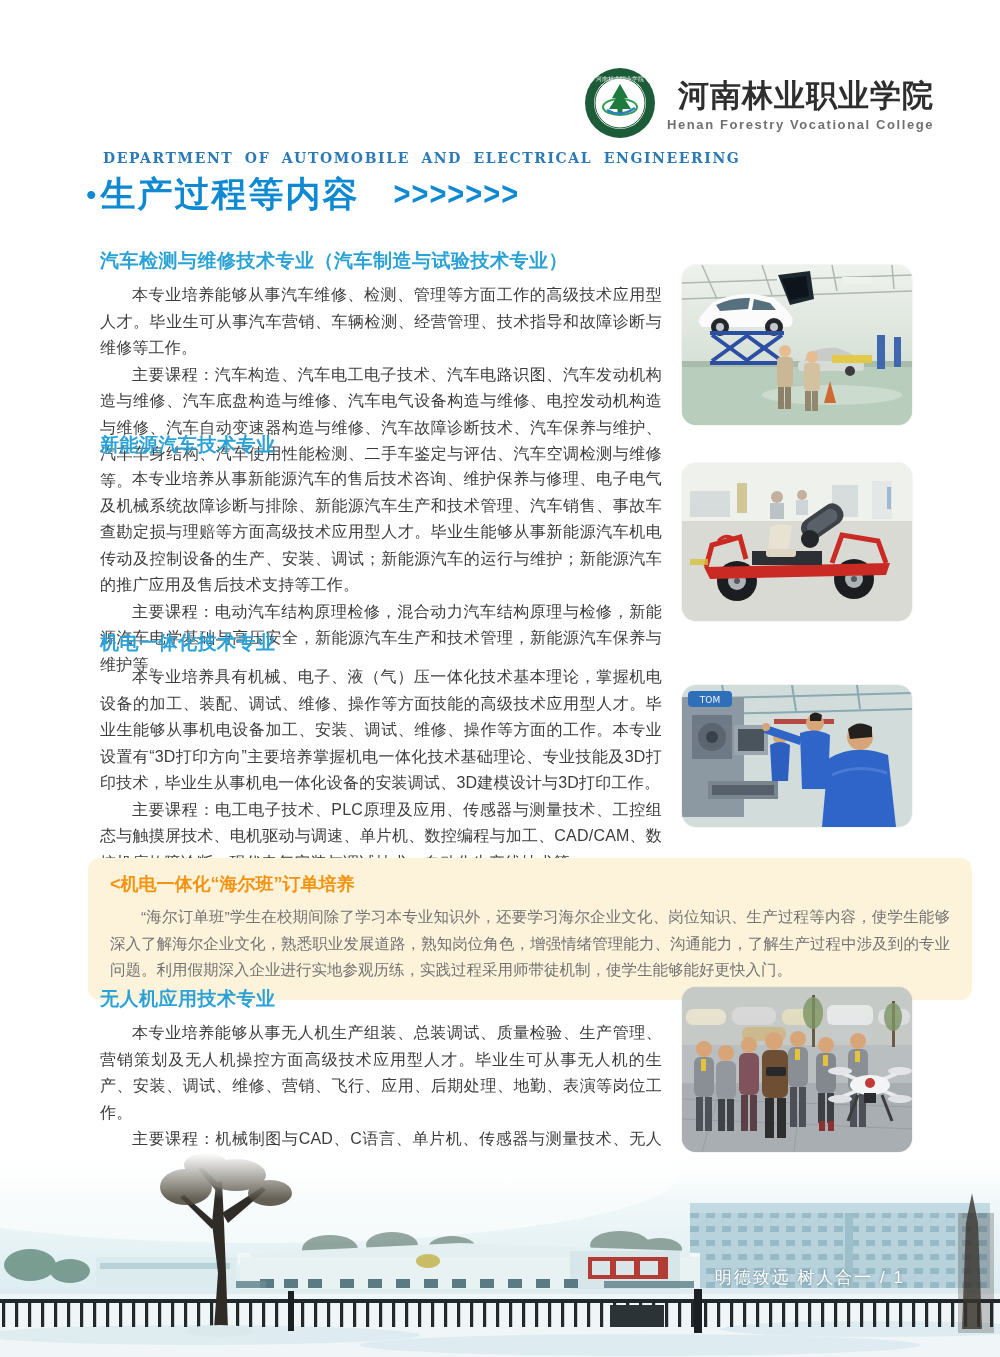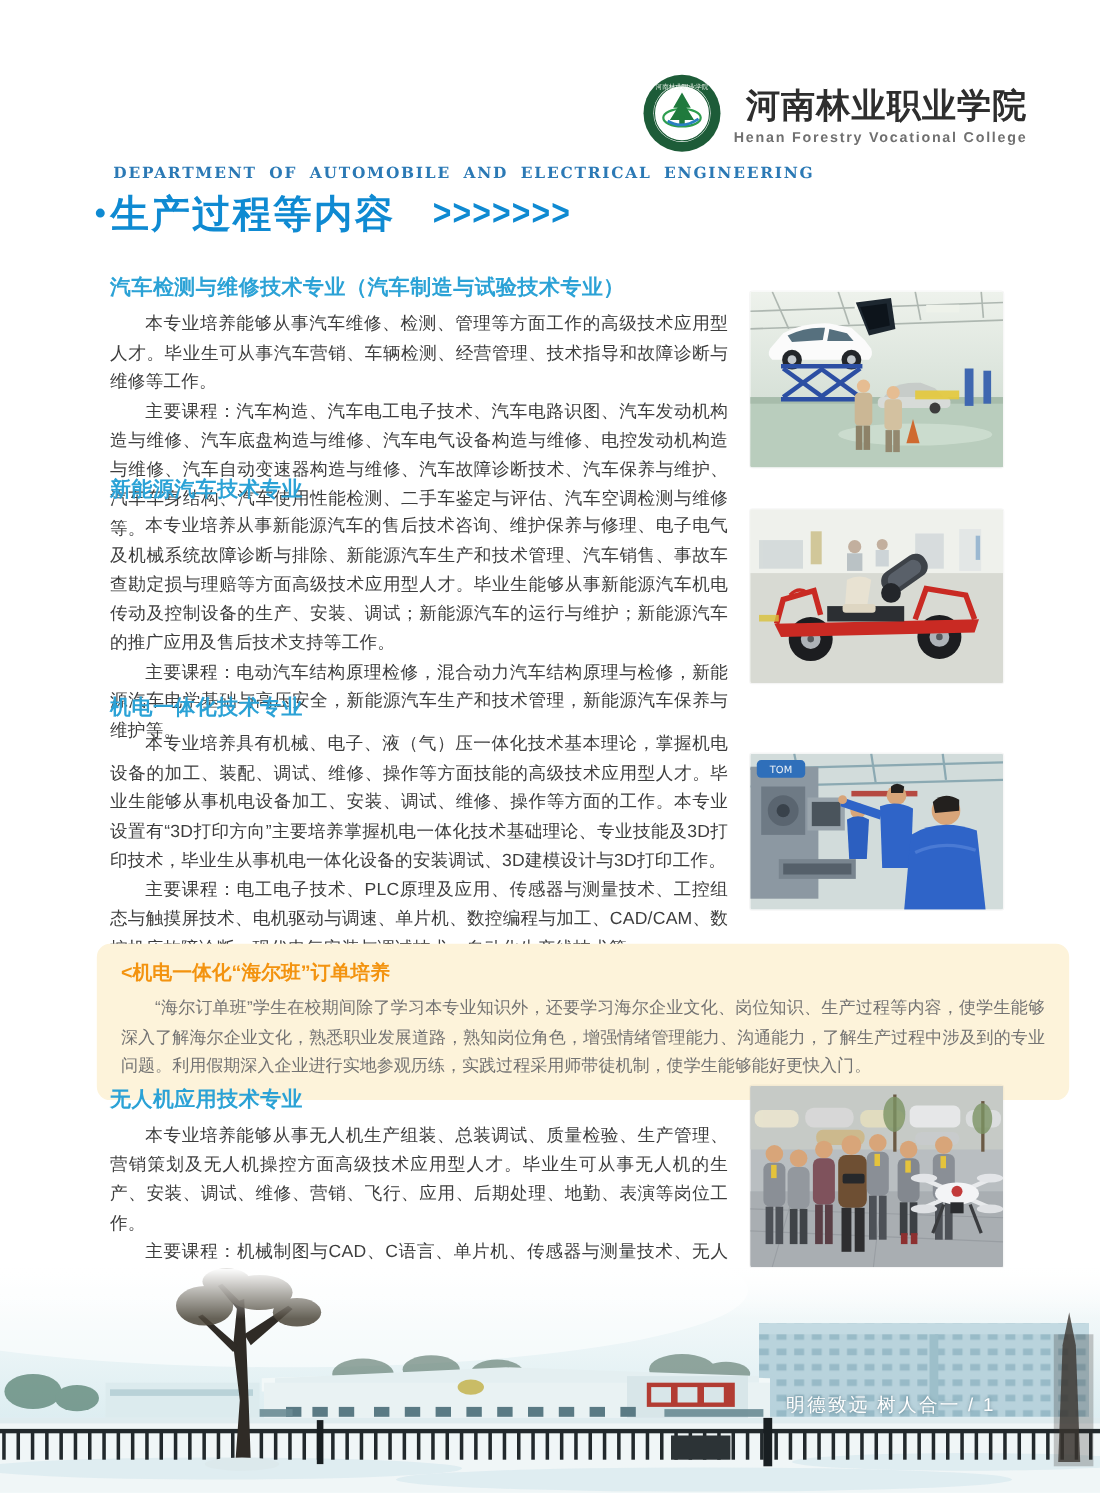--- a/index.html
+++ b/index.html
@@ -23,21 +23,21 @@
   .section{position:absolute;left:100px;width:562px;}
   .sec-title{font-size:19px;font-weight:bold;color:#2ba2d6;margin:0 0 8px 0;letter-spacing:0.5px;}
   .sec-p{margin:0;font-size:16px;line-height:1.66;color:#3d3d3d;text-align:justify;text-indent:2em;letter-spacing:0.2px;}
 
   
   .hl-box{position:absolute;left:88px;top:858px;width:884px;box-sizing:border-box;background:#fdf3da;border-radius:12px;padding:14px 22px 16px 22px;}
   .hl-title{font-size:18px;font-weight:bold;color:#f3930f;margin:0 0 8px 0;}
   .hl-body{margin:0;font-size:15.5px;line-height:1.72;color:#737373;text-align:justify;text-indent:2em;}
 
   
-  .photo{position:absolute;left:682px;width:230px;border-radius:2px;overflow:hidden;box-shadow:0 0 0 1px rgba(0,0,0,0.04);}
+  .photo{position:absolute;left:682px;width:230px;border-radius:14px;overflow:hidden;box-shadow:0 0 0 1px rgba(0,0,0,0.04);}
   .photo svg{display:block;}
 
   
   .panorama{position:absolute;left:0;top:1153px;width:1000px;height:204px;}
   .pan-fade{position:absolute;left:0;top:0;width:100%;height:46px;background:linear-gradient(#ffffff,rgba(255,255,255,0));}
   .pan-footer{position:absolute;left:0;top:113px;width:905px;text-align:right;font-size:17px;color:#ffffff;letter-spacing:2px;text-shadow:0 0 3px rgba(40,70,80,0.55);}
 </style>
 </head>
 <body>
 

